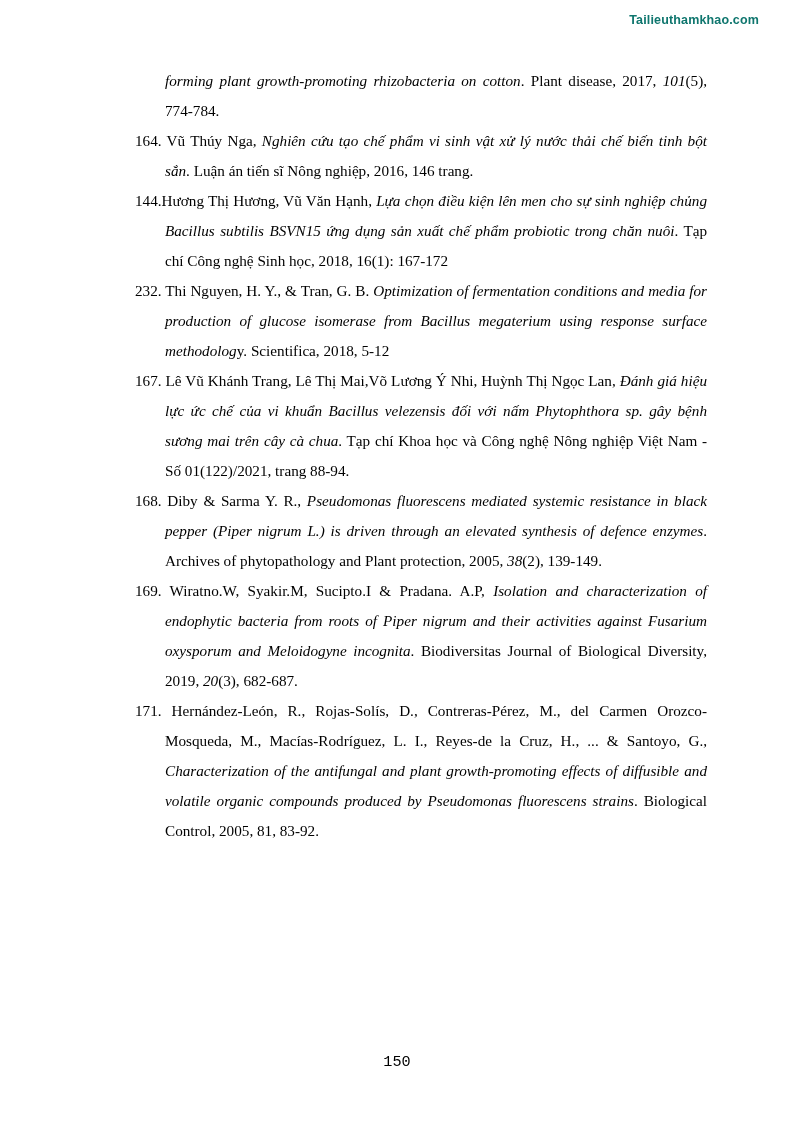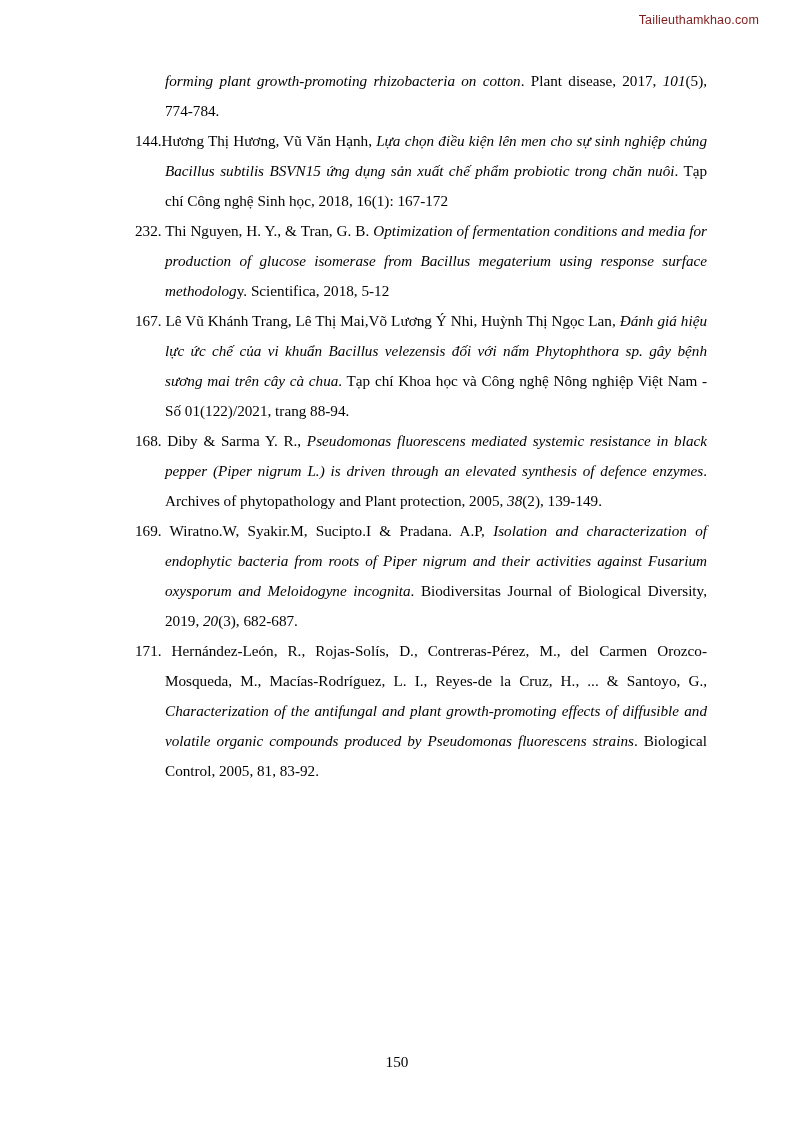--- a/index.html
+++ b/index.html
@@ -16,24 +16,25 @@
     overflow: hidden;
     font-family: "Liberation Serif", "DejaVu Serif", serif;
     color: #000000;
   }
   .watermark {
     position: absolute;
     top: 13px;
     right: 35px;
     font-family: "Liberation Sans", "DejaVu Sans", sans-serif;
     font-size: 12.5px;
-    color: #7f1d1d;
+    color: #0f766e;
     letter-spacing: 0.15px;
     white-space: nowrap;
     user-select: none;
+    font-weight: bold;
   }
   .body-block {
     position: absolute;
     left: 135px;
     top: 66px;
     width: 584px;
   }
   .ref {
     position: relative;
     text-align: justify;
@@ -55,33 +56,34 @@
   .it { font-style: italic; }
   .ro { font-style: normal; }
 
   .page-number {
     position: absolute;
     left: 0;
     right: 0;
     top: 1053px;
     text-align: center;
     font-size: 15.2px;
-    font-family: Liberation Serif, serif;
+    font-family: Liberation Mono, monospace;
     color: #000000;
   }
 </style>
 </head>
 <body>
 
 <div class="page">
 
   <div class="watermark">Tailieuthamkhao.com</div>
 
   <div class="body-block">
       <p class="ref continuation"><span class="it">forming plant growth-promoting rhizobacteria on cotton</span><span class="ro">. Plant disease, 2017, </span><span class="it">101</span><span class="ro">(5), 774-784.</span></p>
+      <p class="ref"><span class="num">164.</span><span class="ro"> Vũ Thúy Nga, </span><span class="it">Nghiên cứu tạo chế phẩm vi sinh vật xử lý nước thải chế biến tinh bột sắn</span><span class="ro">. Luận án tiến sĩ Nông nghiệp, 2016, 146 trang.</span></p>
       <p class="ref"><span class="num">144.</span><span class="ro">Hương Thị Hương, Vũ Văn Hạnh, </span><span class="it">Lựa chọn điều kiện lên men cho sự sinh nghiệp chủng Bacillus subtilis BSVN15 ứng dụng sản xuất chế phẩm probiotic trong chăn nuôi</span><span class="ro">. Tạp chí Công nghệ Sinh học, 2018, 16(1): 167-172</span></p>
       <p class="ref"><span class="num">232.</span><span class="ro"> Thi Nguyen, H. Y., &amp; Tran, G. B. </span><span class="it">Optimization of fermentation conditions and media for production of glucose isomerase from Bacillus megaterium using response surface methodolog</span><span class="ro">y. Scientifica, 2018, 5-12</span></p>
       <p class="ref"><span class="num">167.</span><span class="ro"> Lê Vũ Khánh Trang, Lê Thị Mai,Võ Lương Ý Nhi, Huỳnh Thị Ngọc Lan, </span><span class="it">Đánh giá hiệu lực ức chế của vi khuẩn Bacillus velezensis đối với nấm Phytophthora sp. gây bệnh sương mai trên cây cà chua</span><span class="ro">. Tạp chí Khoa học và Công nghệ Nông nghiệp Việt Nam - Số 01(122)/2021, trang 88-94.</span></p>
       <p class="ref"><span class="num">168.</span><span class="ro"> Diby &amp; Sarma Y. R., </span><span class="it">Pseudomonas fluorescens mediated systemic resistance in black pepper (Piper nigrum L.) is driven through an elevated synthesis of defence enzymes</span><span class="ro">. Archives of phytopathology and Plant protection, 2005, </span><span class="it">38</span><span class="ro">(2), 139-149.</span></p>
       <p class="ref"><span class="num">169.</span><span class="ro"> Wiratno.W, Syakir.M, Sucipto.I &amp; Pradana. A.P, </span><span class="it">Isolation and characterization of endophytic bacteria from roots of Piper nigrum and their activities against Fusarium oxysporum and Meloidogyne incognita</span><span class="ro">. Biodiversitas Journal of Biological Diversity, 2019, </span><span class="it">20</span><span class="ro">(3), 682-687.</span></p>
       <p class="ref"><span class="num">171.</span><span class="ro"> Hernández-León, R., Rojas-Solís, D., Contreras-Pérez, M., del Carmen Orozco-Mosqueda, M., Macías-Rodríguez, L. I., Reyes-de la Cruz, H., ... &amp; Santoyo, G., </span><span class="it">Characterization of the antifungal and plant growth-promoting effects of diffusible and volatile organic compounds produced by Pseudomonas fluorescens strains</span><span class="ro">. Biological Control, 2005, 81, 83-92.</span></p>
     </div>
 
   <div class="page-number">150</div>
 

